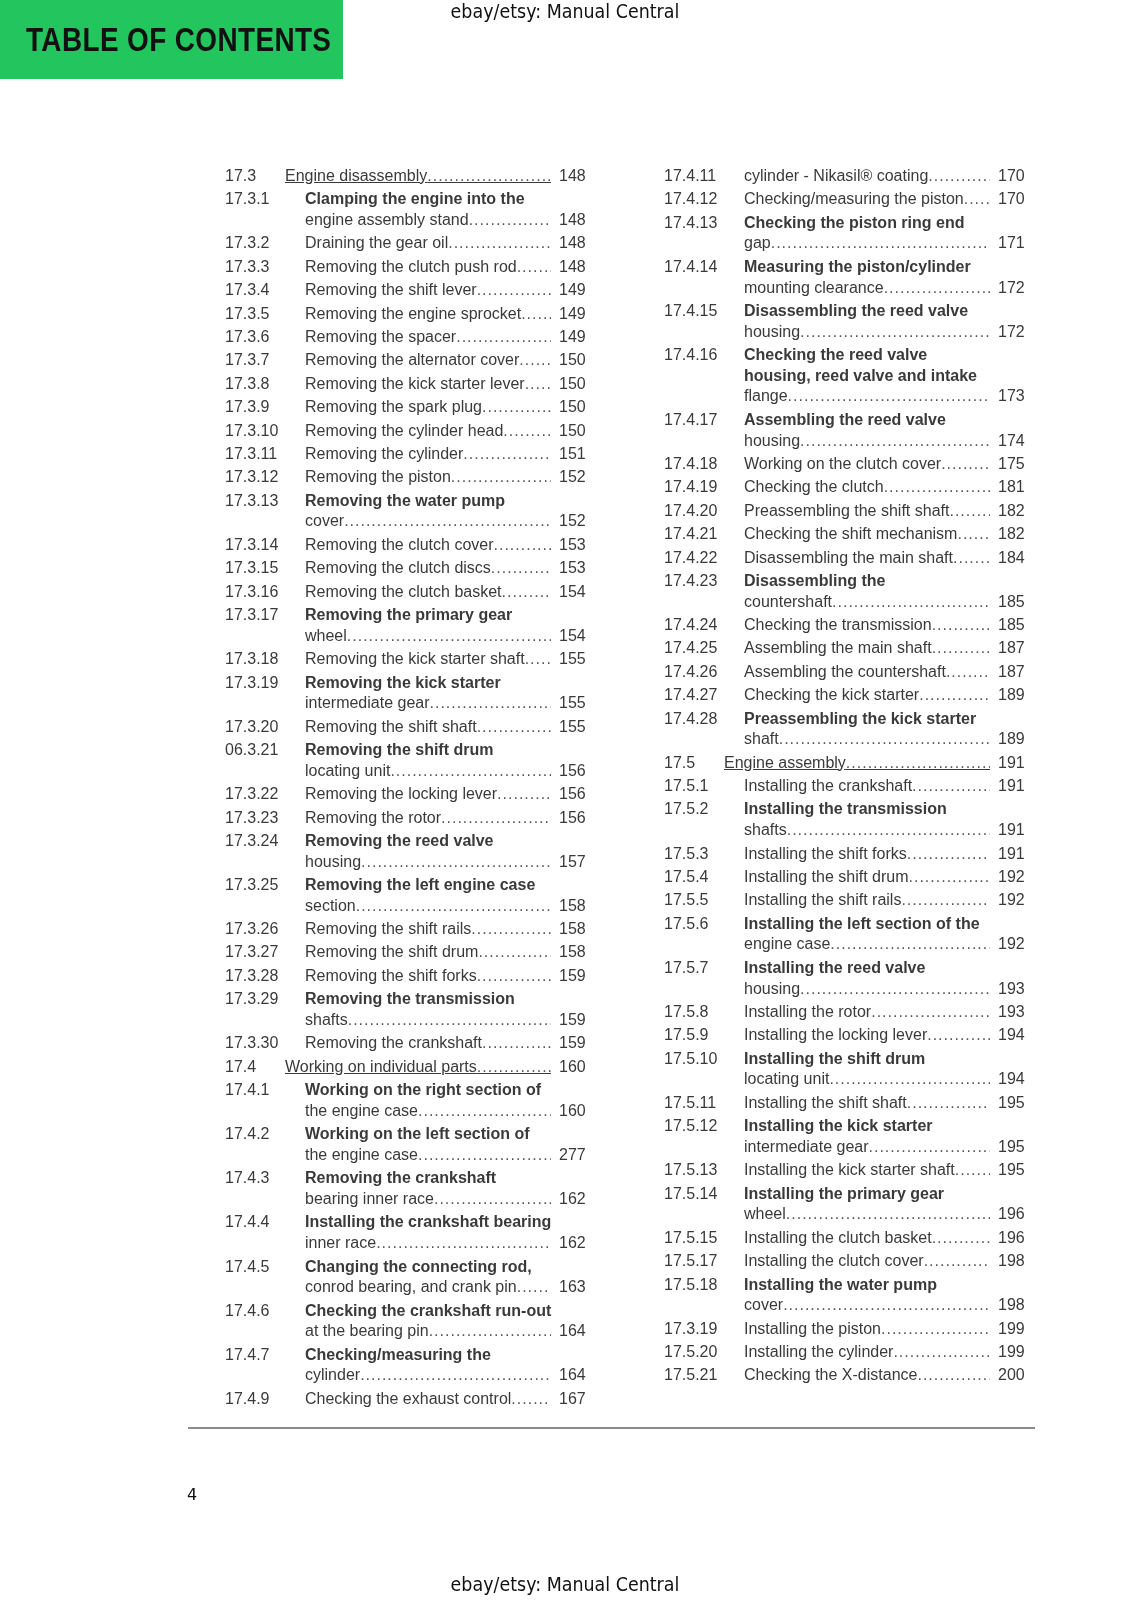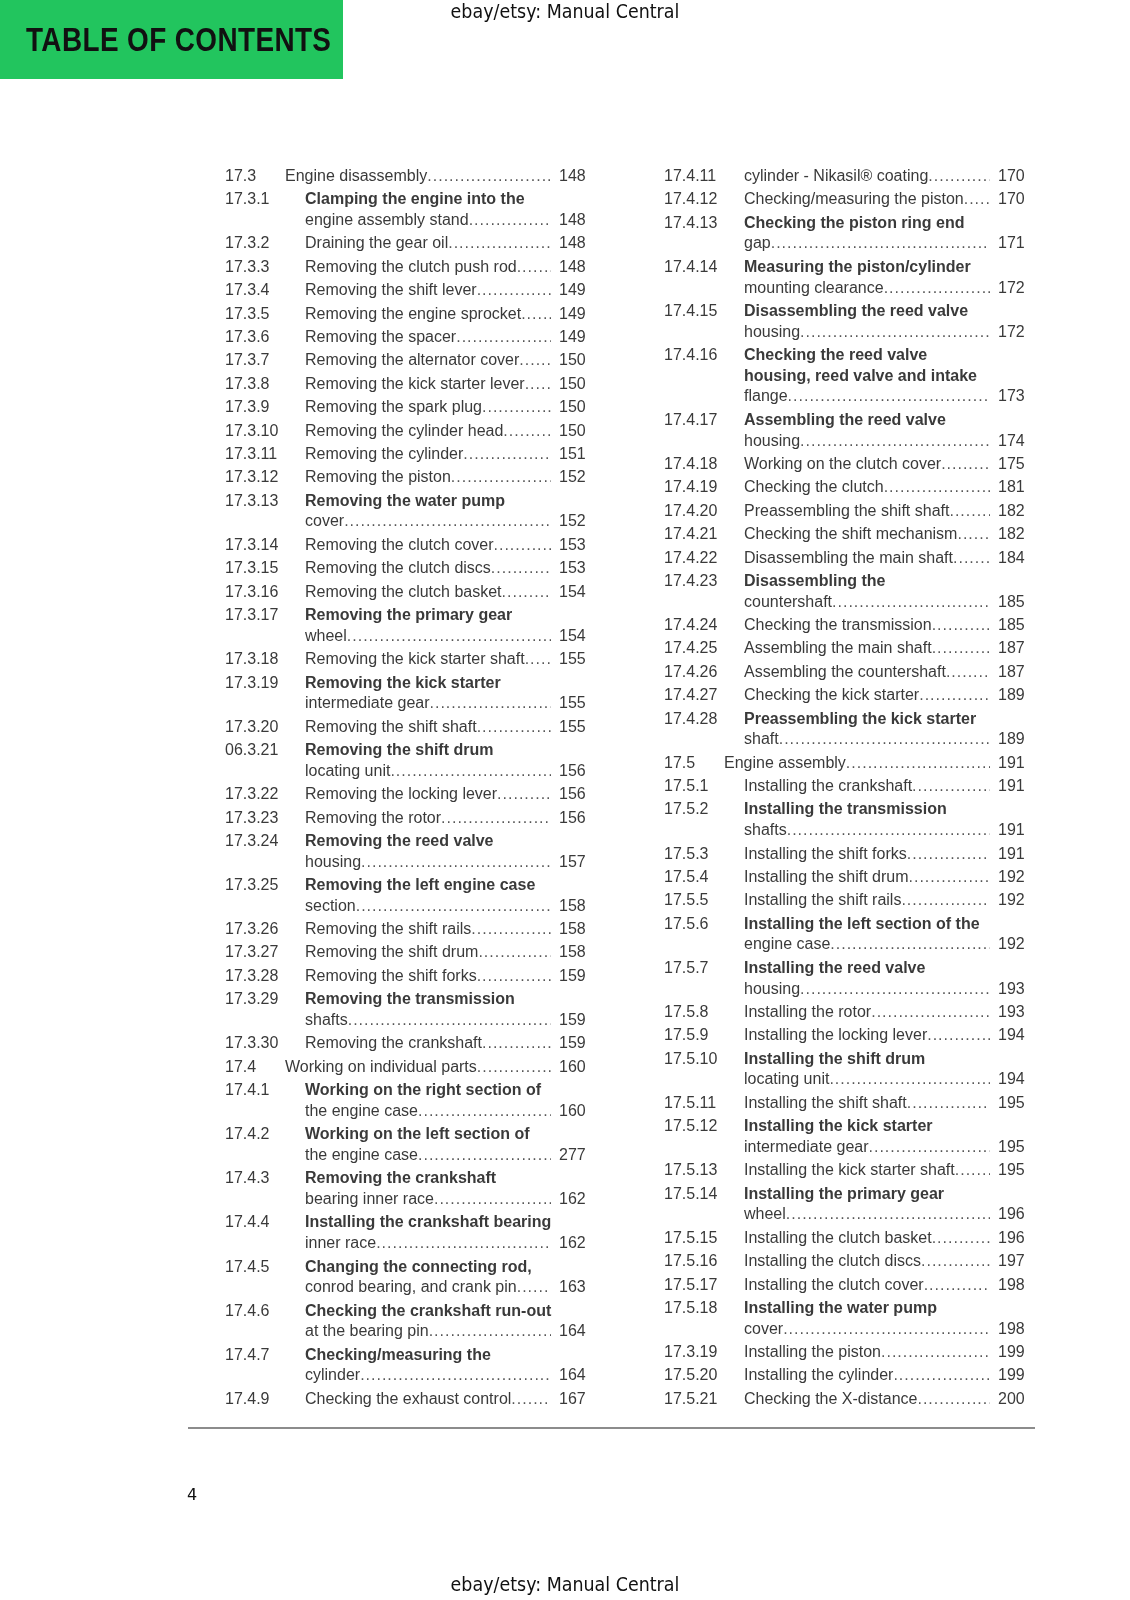--- a/index.html
+++ b/index.html
@@ -12,21 +12,21 @@
   .watermark.top { top: 0px; }
   .watermark.bottom { top: 1573px; }
 
   .toc-col { position: absolute; top: 130px; width: 370px; margin-top: 36px; }
   .toc-col.left { left: 225px; }
   .toc-col.right { left: 664px; }
 
   .entry { position: relative; font-size: 16px; line-height: 20.7px; margin-bottom: 2.7px; color: #3a3a3a; }
   .entry .num { position: absolute; left: 0; top: 0; }
   .entry .body { margin-left: 80px; margin-right: 44px; position: relative; }
-  .entry.section .body { margin-left: 60px; }
+  .entry.section .body { margin-left: 60px; text-decoration: underline; }
   .entry .line { display: block; white-space: nowrap; font-weight: bold; }
   .entry .last { display: flex; white-space: nowrap; overflow: hidden; }
   .entry .last .txt { flex: 0 0 auto; }
   .entry .last .dots { flex: 1 1 auto; overflow: hidden; white-space: nowrap; letter-spacing: 1px; color: #555; }
   .entry .last .dots::before { content: "........................................................................................................"; }
   .entry .page { position: absolute; right: 0; bottom: 0; width: 36px; text-align: left; }
 
   .footer-rule { position: absolute; left: 188px; top: 1427px; width: 847px; height: 2px; background: #8c8c8c; }
   .page-number { position: absolute; left: 187px; top: 1485px; font-family: "DejaVu Sans", sans-serif; font-size: 16px; color: #111; }
 </style>
@@ -804,30 +804,20 @@
       <span class="num">17.5.15</span>
       <div class="body">
         <span class="last">
           <span class="txt">Installing the clutch basket</span>
           <span class="dots"></span>
         </span>
       </div>
       <span class="page">196</span>
     </div>
     <div class="entry">
-      <span class="num">17.5.16</span>
-      <div class="body">
-        <span class="last">
-          <span class="txt">Installing the clutch discs</span>
-          <span class="dots"></span>
-        </span>
-      </div>
-      <span class="page">197</span>
-    </div>
-    <div class="entry">
       <span class="num">17.5.17</span>
       <div class="body">
         <span class="last">
           <span class="txt">Installing the clutch cover</span>
           <span class="dots"></span>
         </span>
       </div>
       <span class="page">198</span>
     </div>
     <div class="entry">

